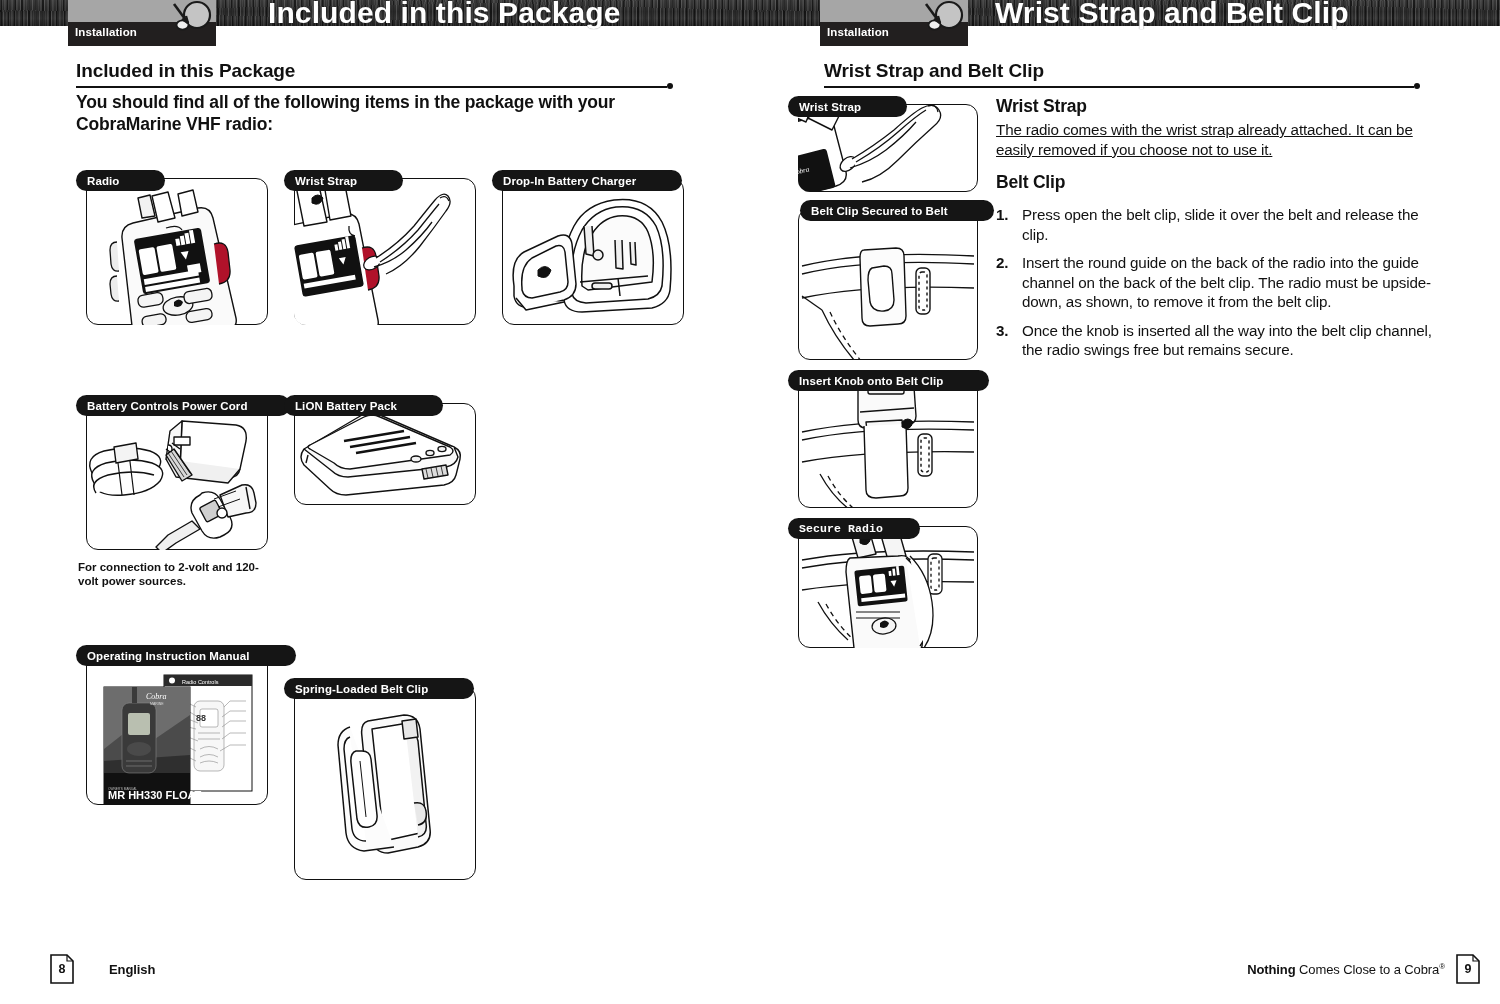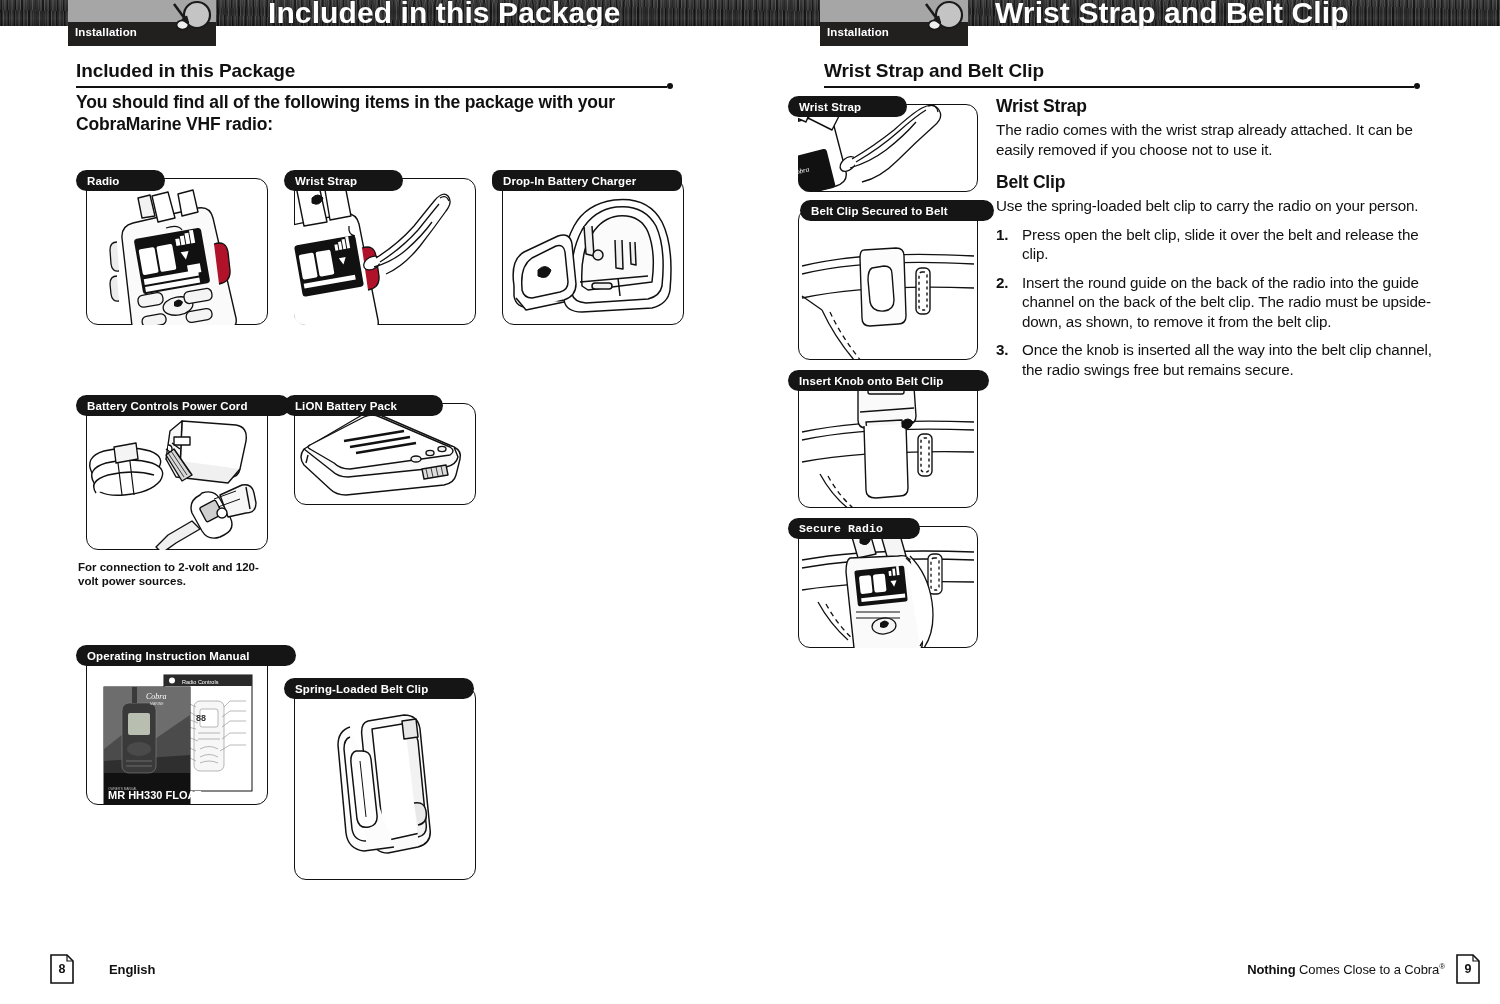--- a/index.html
+++ b/index.html
@@ -100,21 +100,21 @@
     position:absolute;font-size:11.5px;font-weight:bold;line-height:14px;
     letter-spacing:0;
   }
 
   
   .body{position:absolute;}
   .body h3{
     margin:0 0 3px 0;font-size:17.5px;font-weight:bold;letter-spacing:-.2px;
   }
   .body p{
-    margin:0;font-size:15.2px;line-height:19.5px;letter-spacing:-.15px;
+    margin:0;font-size:15.2px;line-height:19.5px;letter-spacing:-.15px;text-decoration:underline;
   }
   .gap{height:13px;}
   .gap-sm{height:9px;}
   ol.steps{margin:0;padding:0;list-style:none;}
   ol.steps li{
     position:relative;padding-left:26px;margin-bottom:9px;
     font-size:15.2px;line-height:19.5px;letter-spacing:-.15px;
   }
   ol.steps li .num{
     position:absolute;left:0;top:0;font-weight:bold;
@@ -281,21 +281,21 @@
           <circle cx="96" cy="77" r="5" fill="#f0f0f0"></circle>
           <path d="M116 100 L118 118"></path>
           <rect x="90" y="105" width="20" height="6" rx="3" fill="#f0f0f0"></rect>
           <path d="M12 108 Q8 82 22 74 L56 58 Q68 54 70 66 L74 106 Q74 118 62 122 L28 130 Q14 130 12 118Z" fill="#fdfdfd"></path>
           <path d="M20 110 Q18 88 30 80 L54 68 Q62 66 63 74 L66 104 Q66 112 58 114 L30 120 Q22 120 20 112Z" fill="#fff"></path>
           <path d="M36 92 q7 -7 13 0 q-3 11 -13 6Z" fill="#111" stroke="#111" stroke-width="1"></path>
           <path d="M14 120 L24 132 L62 124"></path>
         </g>
       </svg>
     </div>
-    <div class="pill" style="width: 163px; border-radius: 8px;">
+    <div class="pill" style="width: 163px;">
       <span>Drop-In Battery Charger</span>
     </div>
   </div>
 
   <div class="fig" style="left:76px;top:395px;width:192px;height:155px;">
     <div class="frame"></div>
     <div class="art">
       <svg viewBox="0 0 182 147" preserveAspectRatio="xMidYMid meet">
         <g stroke="#111" fill="#fff" stroke-width="1.4" stroke-linejoin="round">
           <path d="M96 18 L150 22 Q162 24 160 38 L154 66 Q152 76 140 74 L94 66Z"></path>
@@ -551,21 +551,20 @@
     <div class="pill" style="width: 105px; font-family: Liberation Mono, monospace;">
       <span>Secure Radio</span>
     </div>
   </div>
 
   <div class="body" style="left:996px;top:96px;width:450px;">
     <h3>Wrist Strap</h3>
     <p>The radio comes with the wrist strap already attached. It can be easily removed if you choose not to use it.</p>
     <div class="gap"></div>
     <h3>Belt Clip</h3>
-    <p>Use the spring-loaded belt clip to carry the radio on your person.</p>
     <div class="gap-sm"></div>
     <ol class="steps">
       <li>
         <span class="num">1.</span>
         <span>Press open the belt clip, slide it over the belt and release the clip.</span>
       </li>
       <li>
         <span class="num">2.</span>
         <span>Insert the round guide on the back of the radio into the guide channel on the back of the belt clip. The radio must be upside-down, as shown, to remove it from the belt clip.</span>
       </li>

